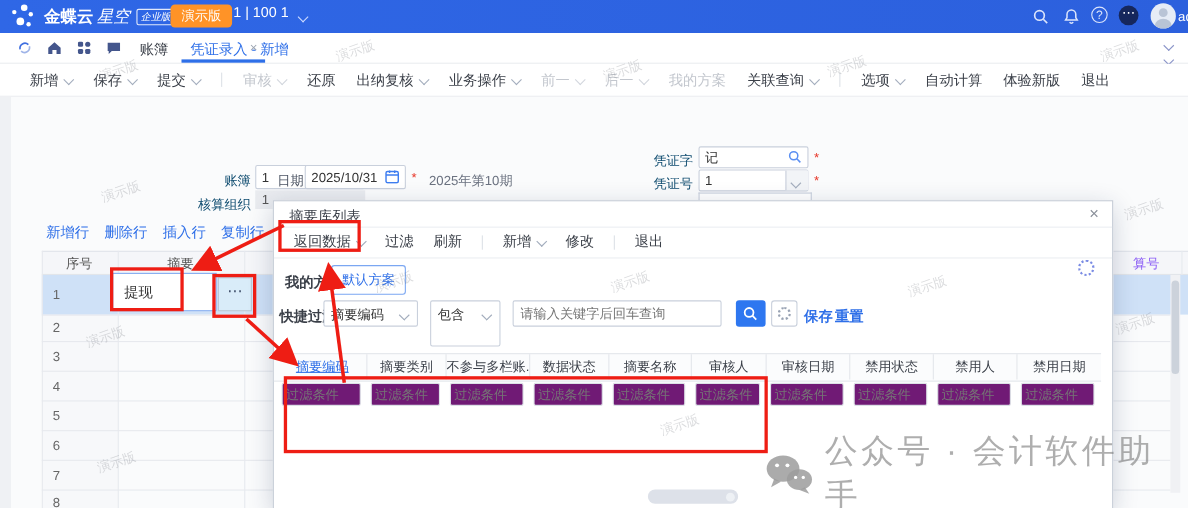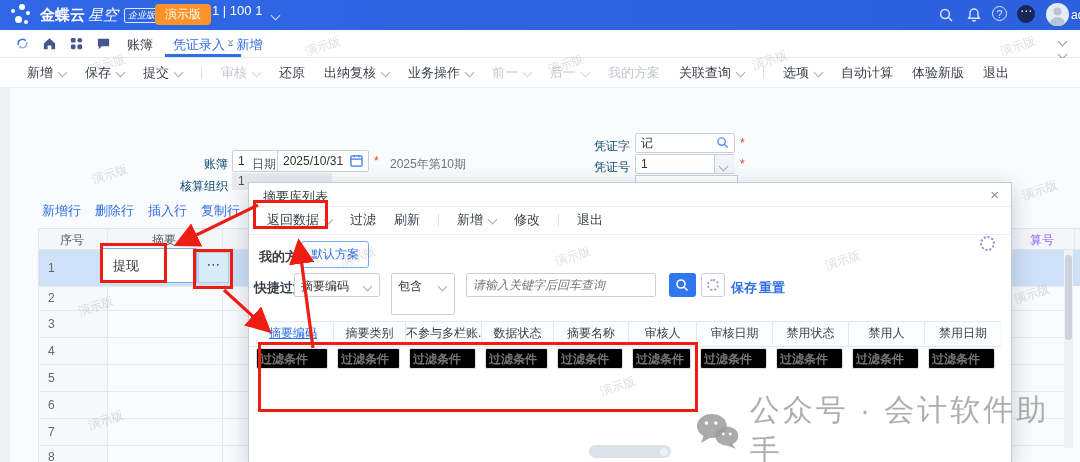--- a/index.html
+++ b/index.html
@@ -40,21 +40,21 @@
   
   #dialog{position:absolute;left:248px;top:182px;width:764px;height:281px;background:#fff;
           border:1px solid #c6ccd6;box-shadow:0 6px 22px rgba(25,40,80,.22);z-index:30;box-sizing:border-box;}
   .dtb-item{font-size:13px;color:#3a3f48;cursor:pointer;}
   .selbox{position:absolute;border:1px solid #c9d0dc;border-radius:2px;background:#fff;box-sizing:border-box;
           font-size:12px;color:#333;padding:4px 0 0 6px;}
   .selbox .caret{position:absolute;right:8px;top:9px;}
   .dcol{position:absolute;top:0;height:23px;line-height:23px;text-align:center;font-size:12px;color:#3a3f48;
         border-right:1px solid #e4e7ec;box-sizing:border-box;overflow:hidden;white-space:nowrap;}
   .fcell{position:absolute;top:3px;height:21px;border:1px solid #dce0e6;border-radius:2px;box-sizing:border-box;
-         font-size:12px;color:#9aa1ac;padding:0 3px;background:#000000;font-family:inherit;outline:none;font-weight:bold;}
+         font-size:12px;color:#9aa1ac;padding:0 3px;background:#701a75;font-family:inherit;outline:none;}
   
   .red-rect{position:absolute;border:3px solid #ee1d14;z-index:50;pointer-events:none;box-sizing:border-box;}
   
   .wm{position:absolute;font-size:12px;color:rgba(90,95,105,.22);transform:rotate(-18deg);z-index:40;pointer-events:none;}
   #brandmark{position:absolute;left:694px;top:390px;z-index:60;color:rgba(125,125,125,.62);
              font-size:30px;letter-spacing:3px;display:flex;align-items:center;gap:10px;pointer-events:none;}
 </style>
 </head>
 <body>
 
@@ -260,21 +260,21 @@
     <span class="abs" style="left:10px;top:65px;font-size:13px;font-weight:bold;color:#3a3f48;">我的方案</span>
     <span class="abs" style="left:52px;top:58px;padding:4px 9px;border:1px solid #7ba7f2;border-radius:3px;color:#2e6fe8;font-size:12px;background:#fff;cursor:pointer;">默认方案</span>
 
     <span class="abs" style="left:5px;top:96px;font-size:13px;font-weight:bold;color:#3a3f48;">快捷过滤</span>
     <div class="selbox" style="left:45px;top:90px;width:86px;height:24px;">
       <span>摘要编码</span><span class="caret"></span>
     </div>
     <div class="selbox" style="left:142px;top:90px;width:64px;height:42px;">
       <span>包含</span><span class="caret"></span>
     </div>
-    <input class="abs" style="left: 217px; top: 90px; width: 190px; height: 24px; border: 1px solid rgb(201, 208, 220); border-radius: 2px; box-sizing: border-box; font-size: 12px; padding: 0px 6px; font-family: inherit; outline: none; color: rgb(51, 51, 51); font-style: italic;" placeholder="请输入关键字后回车查询">
+    <input class="abs" style="left: 217px; top: 90px; width: 190px; height: 24px; border: 1px solid rgb(201, 208, 220); border-radius: 2px; box-sizing: border-box; font-size: 12px; padding: 0px 6px; font-family: inherit; outline: none; color: rgb(51, 51, 51);" placeholder="请输入关键字后回车查询">
     <span class="abs" style="left:420px;top:90px;width:27px;height:24px;background:#2e77f0;border-radius:3px;cursor:pointer;">
       <svg width="14" height="14" viewBox="0 0 14 14" style="margin:5px 0 0 6px;">
         <circle cx="6" cy="6" r="4" fill="none" stroke="#fff" stroke-width="1.6"></circle>
           <line x1="9" y1="9" x2="12.5" y2="12.5" stroke="#fff" stroke-width="1.6"></line>
       </svg>
     </span>
     <span class="abs" style="left:452px;top:90px;width:24px;height:24px;border:1px solid #c9d0dc;border-radius:3px;box-sizing:border-box;cursor:pointer;">
       <span style="position:absolute;left:5px;top:5px;width:8px;height:8px;border:2px dotted #98a2b3;border-radius:50%;"></span>
     </span>
     <span class="link abs" style="left:482px;top:96px;font-weight:bold;">保存</span>

